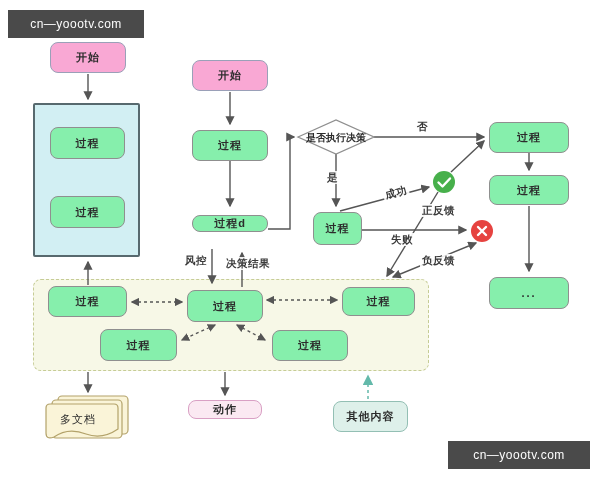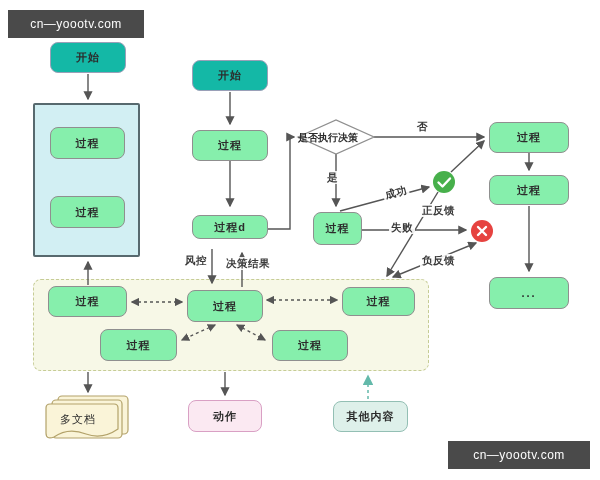--- a/index.html
+++ b/index.html
@@ -5,35 +5,35 @@
   html,body{margin:0;padding:0;background:#fff;}
   #canvas{
     position:relative;width:600px;height:480px;background:#ffffff;overflow:hidden;
     font-family:"Liberation Sans","DejaVu Sans",sans-serif;color:#2f2f2f;
   }
   .node{
     position:absolute;display:flex;align-items:center;justify-content:center;
     font-size:11px;font-weight:600;letter-spacing:1px;color:#2c2c2c;
     background:#86efac;border:1.3px solid #8f8f8f;border-radius:8px;box-sizing:border-box;z-index:3;
   }
-  .start{background:#14b8a6;border-color:#9aa0b8;}
+  .start{background:#f9a8d4;border-color:#9aa0b8;}
   .container-blue{
     position:absolute;background:#d2eff3;border:2px solid #57696e;border-radius:2px;
     box-sizing:border-box;z-index:1;
   }
   .container-yellow{
     position:absolute;background:#f7f8e7;border:1.5px dashed #c6cc96;border-radius:8px;
     box-sizing:border-box;z-index:1;
   }
   .edge-label{
     position:absolute;font-size:10.5px;font-weight:600;color:#3a3a3a;letter-spacing:0.5px;
     background:rgba(255,255,255,0.9);padding:0 2px;line-height:13px;z-index:4;white-space:nowrap;
   }
   .diamond-label{
-    position:absolute;font-size:10px;font-weight:600;color:#2c2c2c;text-align:left;z-index:4;
+    position:absolute;font-size:10px;font-weight:600;color:#2c2c2c;text-align:center;z-index:4;
   }
   .watermark{
     position:absolute;background:#4a4a4a;color:#fdfdfd;font-size:12px;letter-spacing:0.5px;
     display:flex;align-items:center;justify-content:center;z-index:6;
   }
   .shape-label{
     position:absolute;font-size:11px;font-weight:400;letter-spacing:1px;color:#2c2c2c;z-index:4;
   }
   .pink{background:#fbe9f2;border-color:#d9a0c4;}
   .teal{background:#def0ea;border-color:#93bfb4;}
@@ -107,41 +107,41 @@
       <path d="M478,227 L486,235 M486,227 L478,235" stroke="#fff" stroke-width="2.4" stroke-linecap="round"></path>
     </g>
   </svg>
 
   <div class="node start" style="left:50px;top:42px;width:76px;height:31px;">开始</div>
   <div class="node" style="left:50px;top:127px;width:75px;height:32px;">过程</div>
   <div class="node" style="left:50px;top:196px;width:75px;height:32px;">过程</div>
 
   <div class="node start" style="left:192px;top:60px;width:76px;height:31px;">开始</div>
   <div class="node" style="left:192px;top:130px;width:76px;height:31px;">过程</div>
-  <div class="node" style="left:192px;top:215px;width:76px;height:24px;">过程d</div>
+  <div class="node" style="left:192px;top:215px;width:76px;height:17px;">过程d</div>
 
   <div class="diamond-label" style="left:298px;top:131px;width:76px;">是否执行决策</div>
   <div class="node" style="left:313px;top:212px;width:49px;height:33px;">过程</div>
 
   <div class="node" style="left:489px;top:122px;width:80px;height:31px;">过程</div>
   <div class="node" style="left:489px;top:175px;width:80px;height:30px;">过程</div>
   <div class="node" style="left:489px;top:277px;width:80px;height:32px;letter-spacing:2px;">...</div>
 
   <div class="node" style="left:48px;top:286px;width:79px;height:31px;">过程</div>
   <div class="node" style="left:187px;top:290px;width:76px;height:32px;">过程</div>
   <div class="node" style="left:342px;top:287px;width:73px;height:29px;">过程</div>
   <div class="node" style="left:100px;top:329px;width:77px;height:32px;">过程</div>
   <div class="node" style="left:272px;top:330px;width:76px;height:31px;">过程</div>
 
   <div class="shape-label" style="left:60px;top:412px;">多文档</div>
-  <div class="node pink" style="left:188px;top:400px;width:74px;height:32px;">动作</div>
+  <div class="node pink" style="left:188px;top:400px;width:74px;height:19px;">动作</div>
   <div class="node teal" style="left:333px;top:401px;width:75px;height:31px;">其他内容</div>
 
   <div class="edge-label" style="left:325px;top:171px;">是</div>
   <div class="edge-label" style="left:415px;top:120px;">否</div>
   <div class="edge-label" style="left:383px;top:186px;transform:rotate(-15deg);">成功</div>
-  <div class="edge-label" style="left:389px;top:221px;">失败</div>
+  <div class="edge-label" style="left:389px;top:233px;">失败</div>
   <div class="edge-label" style="left:420px;top:204px;">正反馈</div>
   <div class="edge-label" style="left:420px;top:254px;font-family:Liberation Serif, serif;">负反馈</div>
   <div class="edge-label" style="left:183px;top:254px;">风控</div>
   <div class="edge-label" style="left:224px;top:257px;">决策结果</div>
 
 </div>
 
 </body></html>

